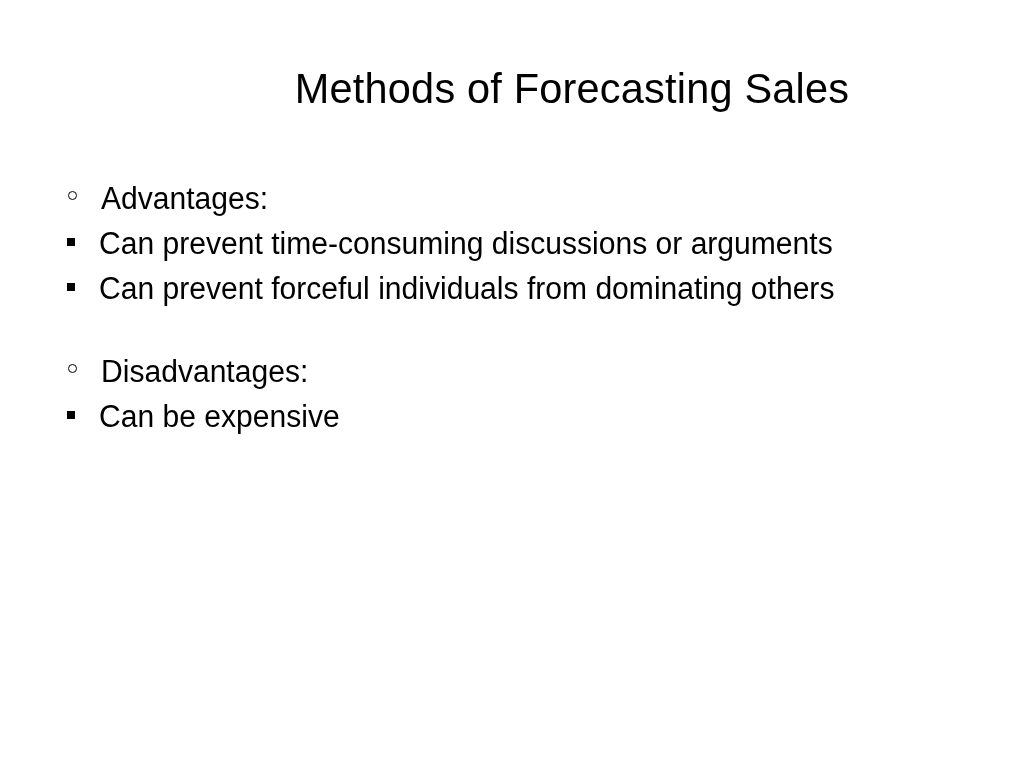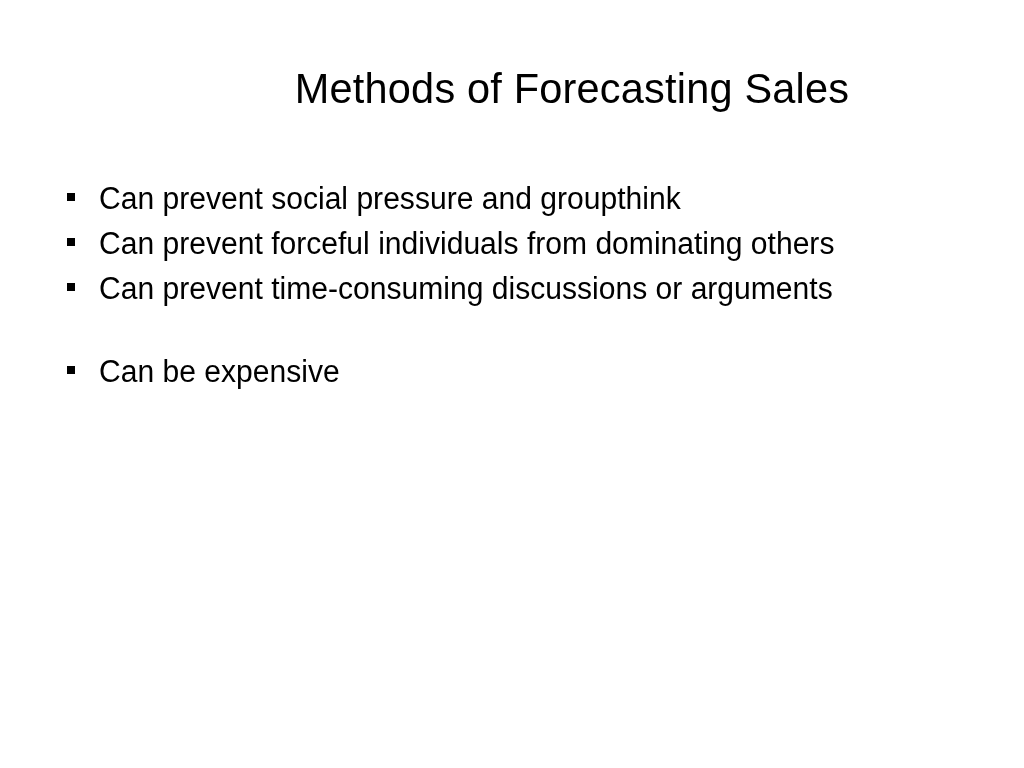--- a/index.html
+++ b/index.html
@@ -111,39 +111,43 @@
 </style>
 </head>
 <body>
 
 <div class="slide">
 
   <div class="slide-title">Methods of Forecasting Sales</div>
 
   <div class="body-block">
 
+    <div class="bullet-row level-1">
+      <span class="bullet-mark"></span>
+      <span class="bullet-text">Advantages:</span>
+    </div>
+
 
     <div class="bullet-row level-2">
       <span class="bullet-mark"></span>
-      <span class="bullet-text">Can prevent social pressure and groupthink</span>
+      <span class="bullet-text">Can prevent time-consuming discussions or arguments</span>
     </div>
 
     <div class="bullet-row level-2">
       <span class="bullet-mark"></span>
       <span class="bullet-text">Can prevent forceful individuals from dominating others</span>
     </div>
 
-    <div class="bullet-row level-2">
-      <span class="bullet-mark"></span>
-      <span class="bullet-text">Can prevent time-consuming discussions or arguments</span>
-    </div>
-
 
     <div class="bullet-row spacer-row"></div>
 
+    <div class="bullet-row level-1">
+      <span class="bullet-mark"></span>
+      <span class="bullet-text">Disadvantages:</span>
+    </div>
 
 
     <div class="bullet-row level-2">
       <span class="bullet-mark"></span>
       <span class="bullet-text">Can be expensive</span>
     </div>
 
   </div>
 </div>
 

